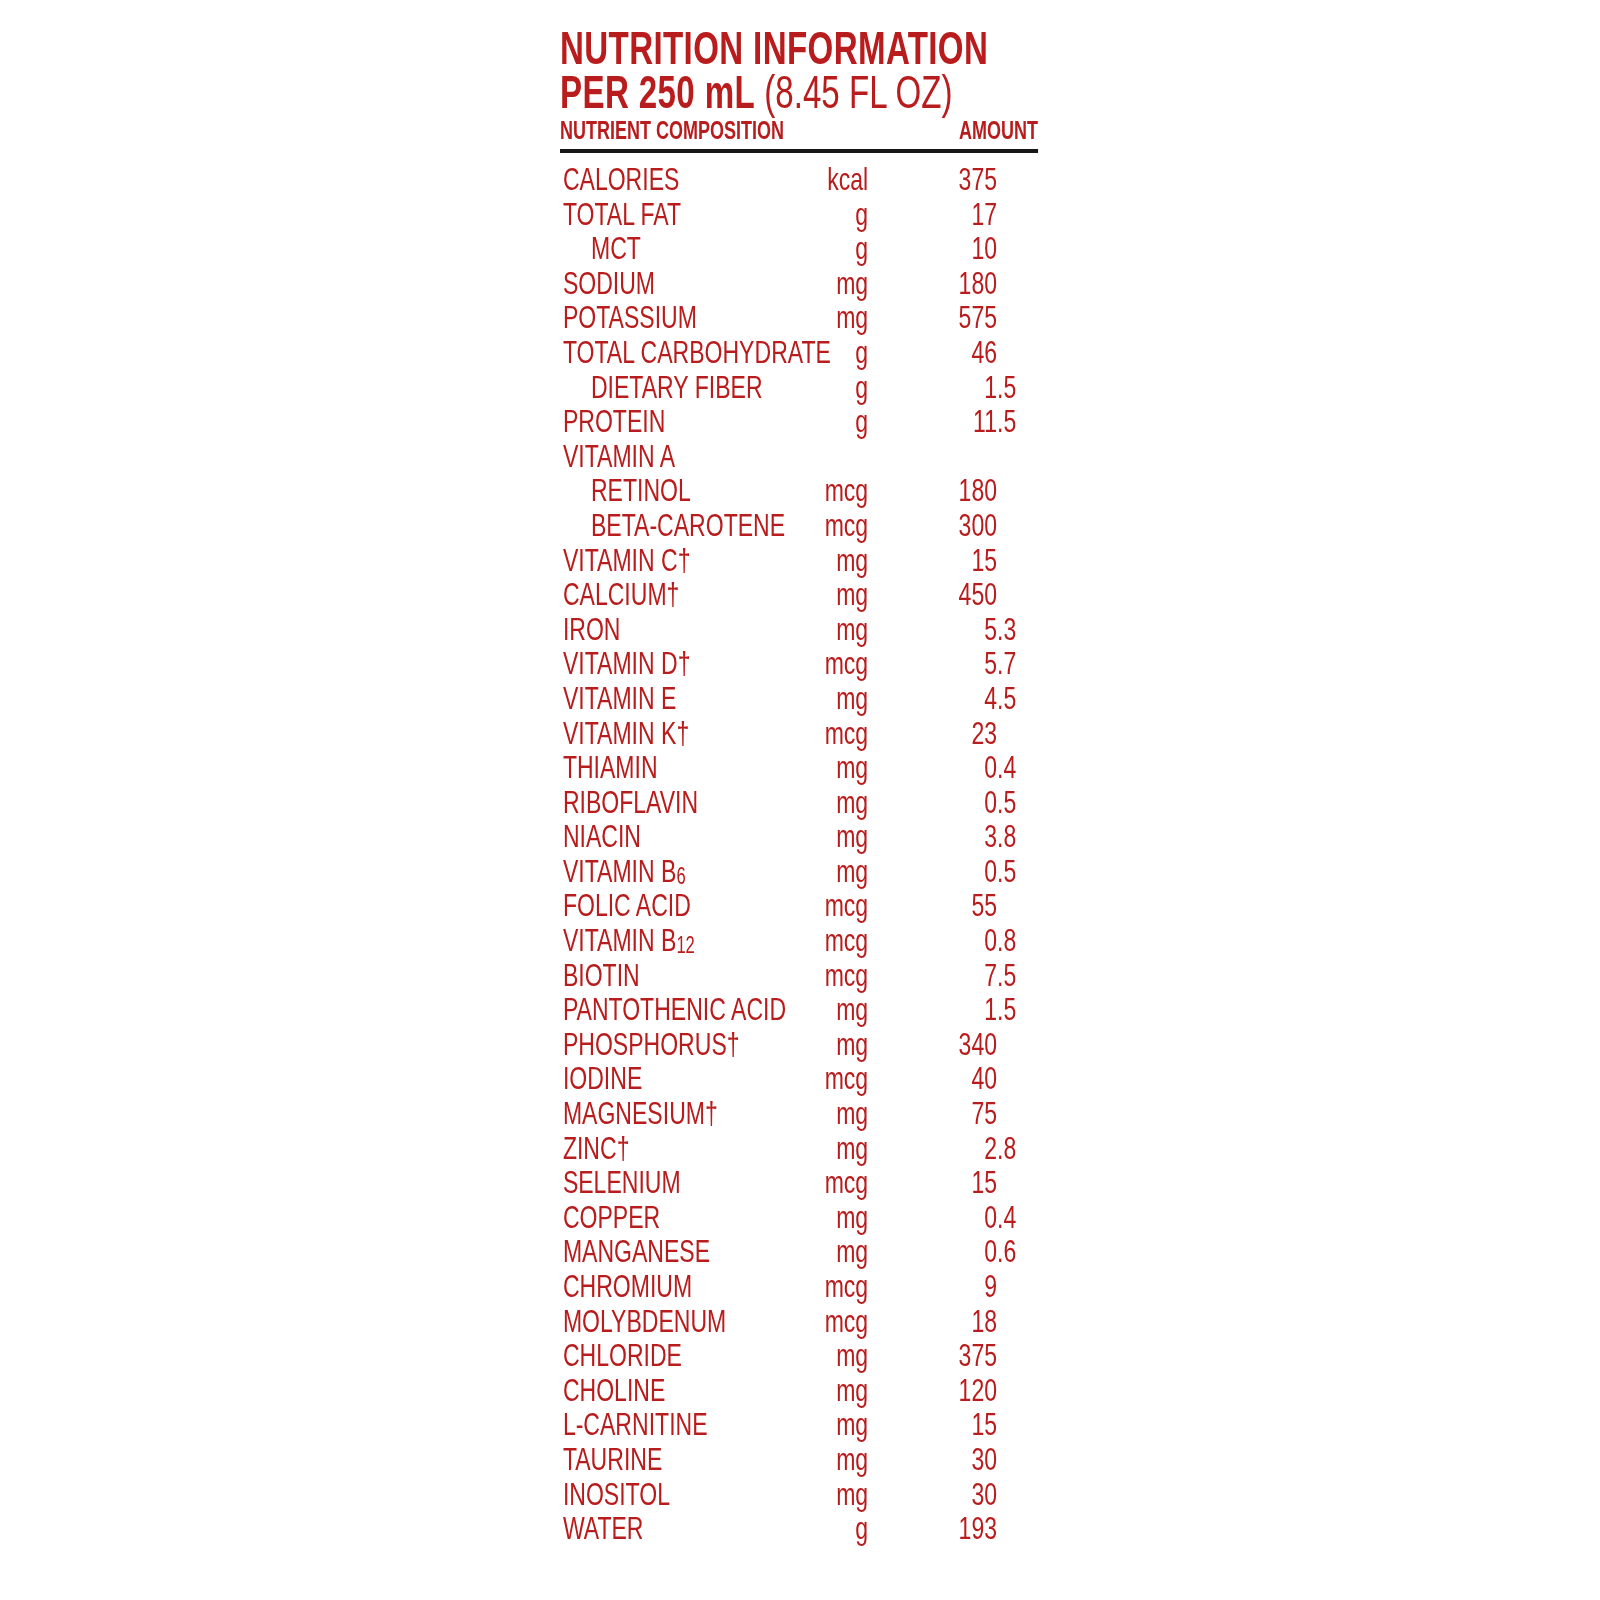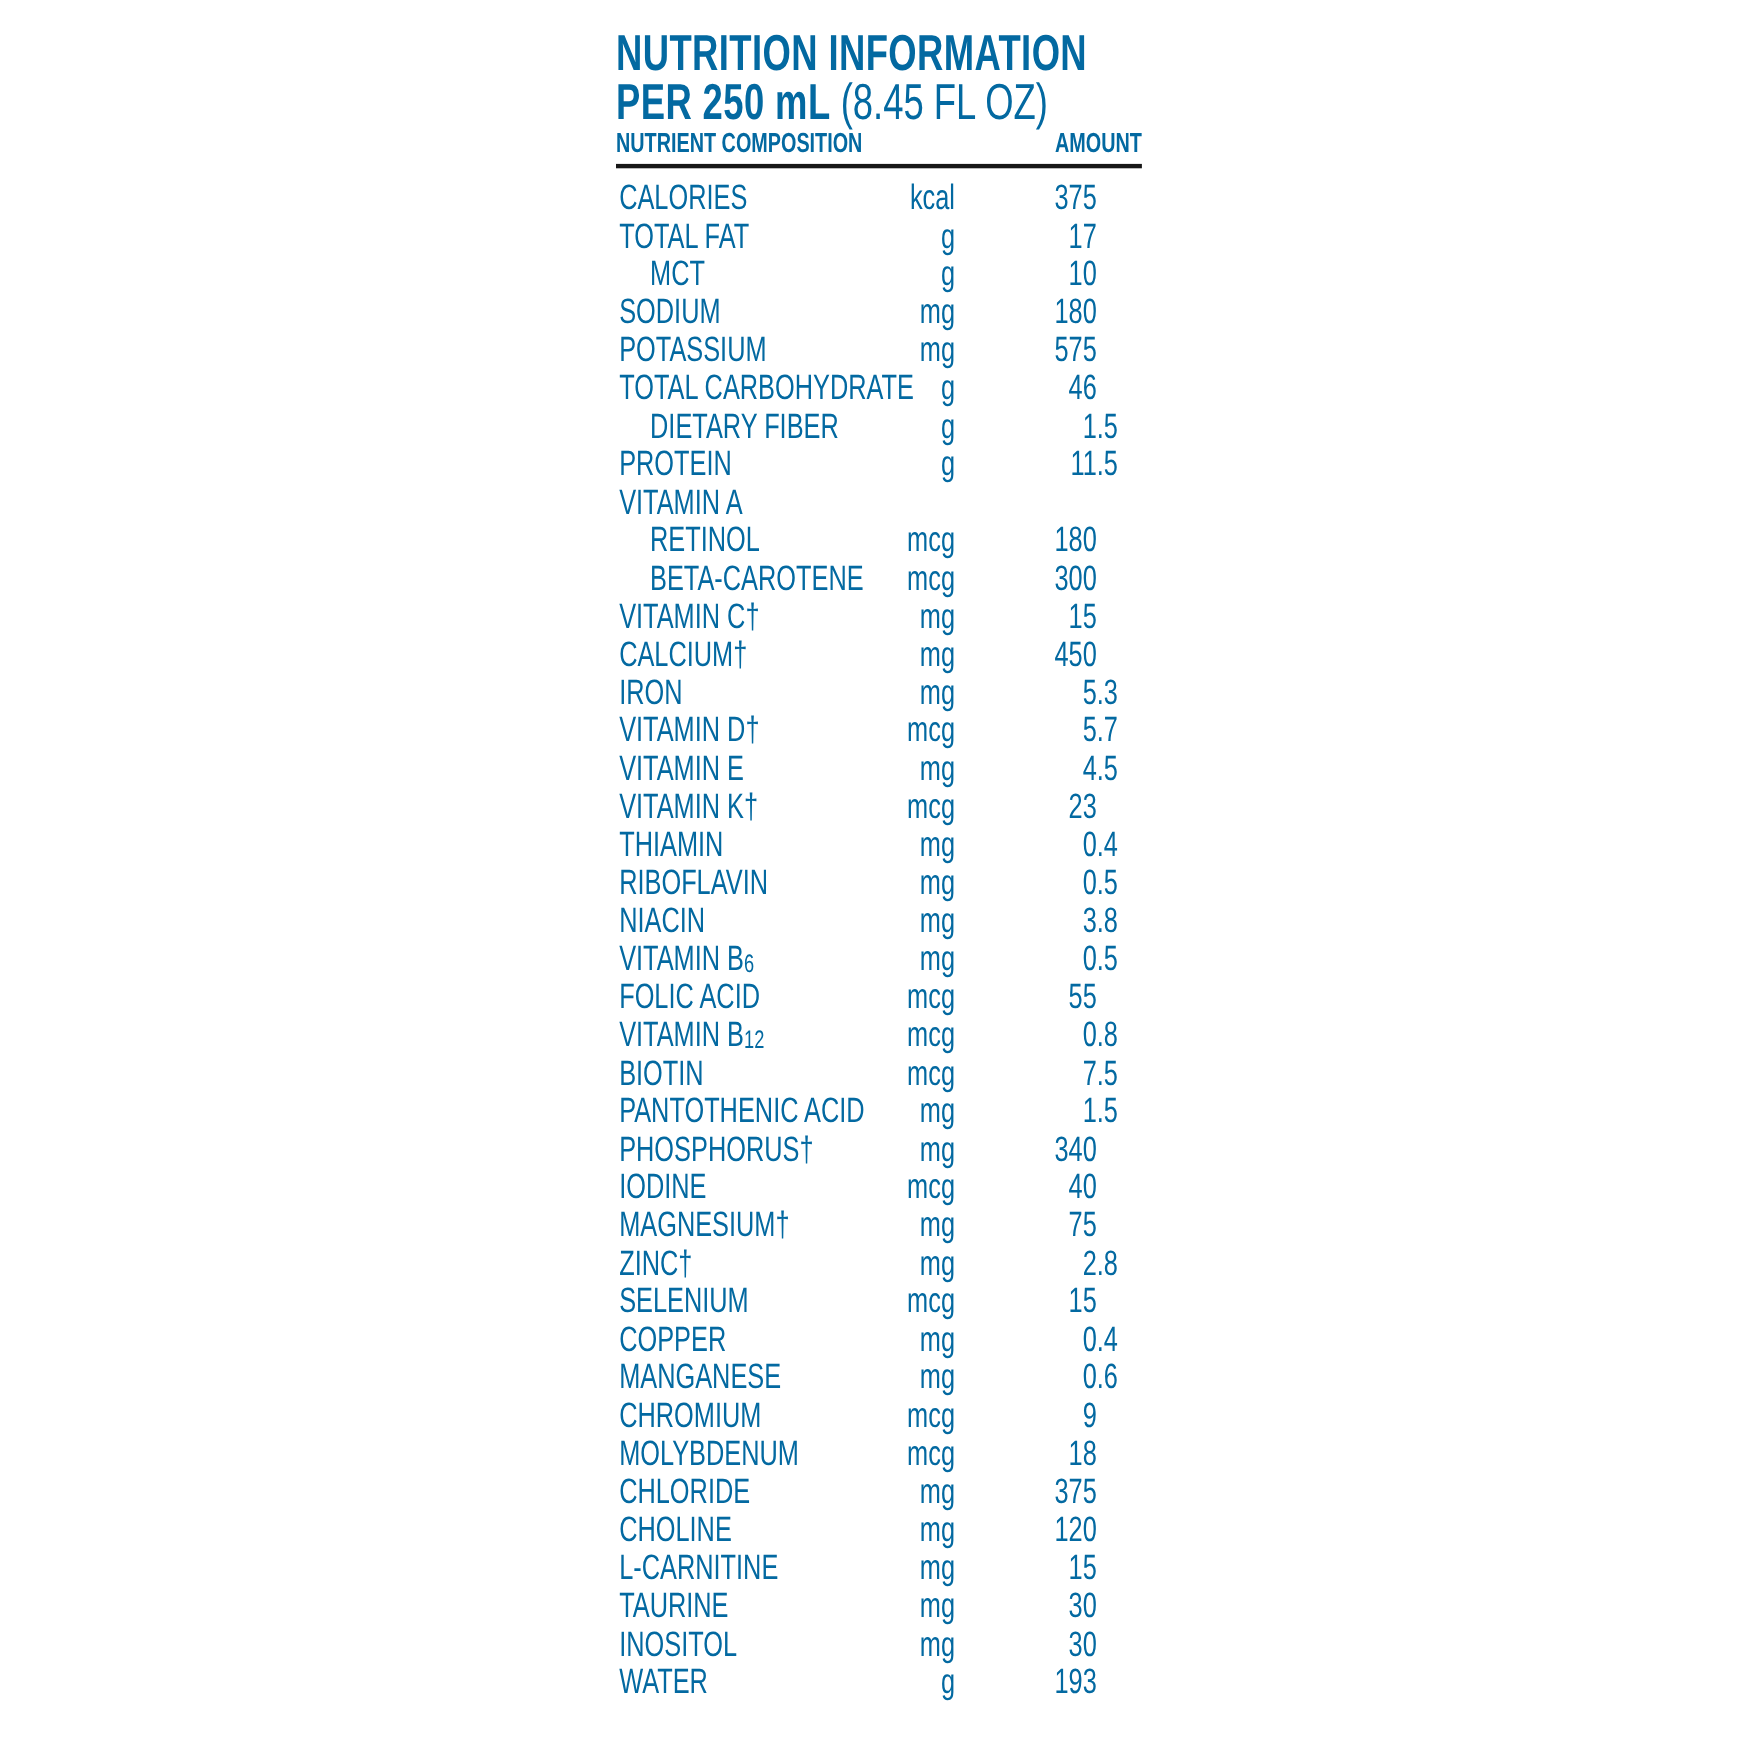--- a/index.html
+++ b/index.html
@@ -7,21 +7,21 @@
     padding: 0;
     background: #ffffff;
   }
   .sheet {
     position: relative;
     width: 1524px;
     height: 1600px;
     background: #ffffff;
     overflow: hidden;
     font-family: "Liberation Sans", sans-serif;
-    color: #0369a1;
+    color: #b91c1c;
   }
   
   .label-wrap {
     position: absolute;
     left: 560px;
     top: 26px;
     width: 680px;
     transform: scaleX(0.72);
     transform-origin: top left;
   }

